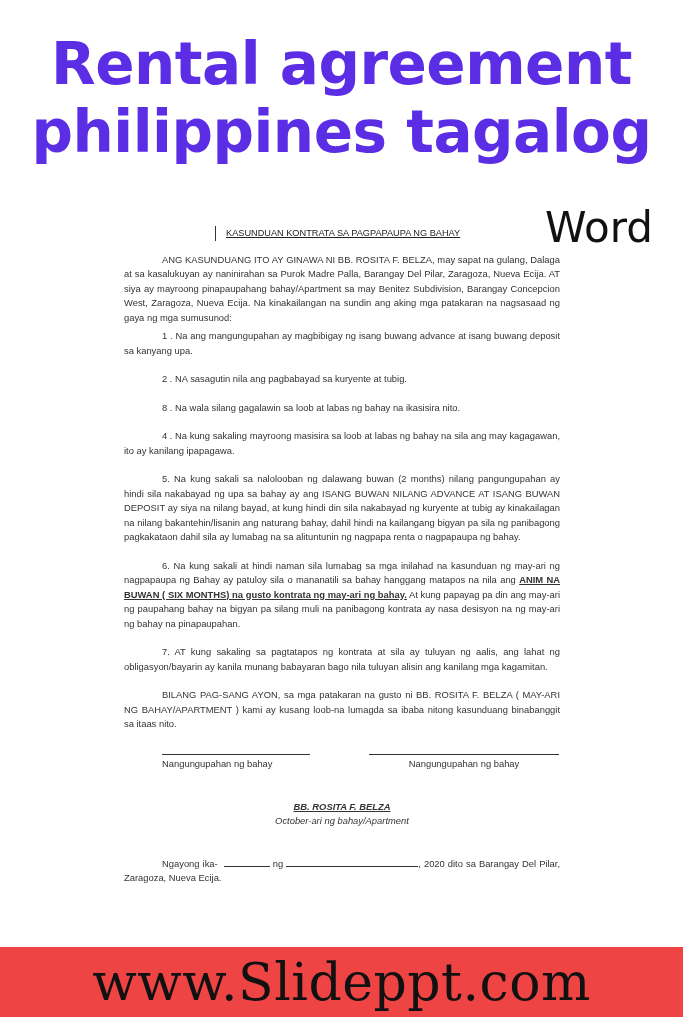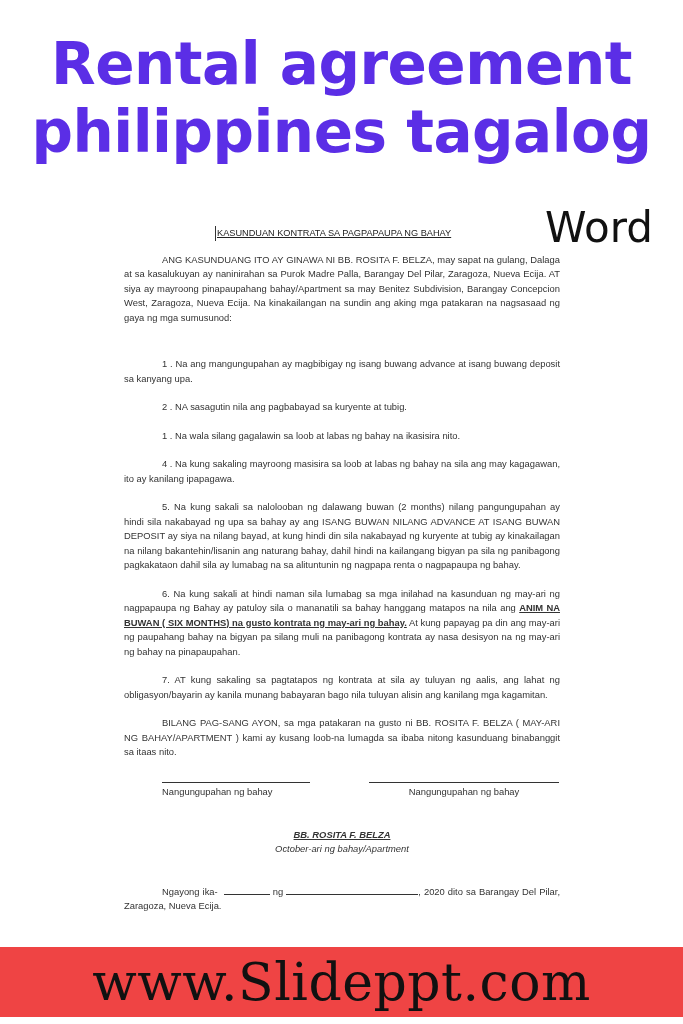--- a/index.html
+++ b/index.html
@@ -16,25 +16,25 @@
   .word-tag {
     position: absolute; right: 30px; top: 203px;
     font-family: "DejaVu Sans", sans-serif; font-weight: normal; font-size: 42px; color: #111;
   }
   .doc {
     position: absolute; left: 124px; top: 226px; width: 436px;
     font-size: 9.4px; line-height: 14.5px; color: #333;
   }
   .doc-title {
     text-align: center; font-size: 9.2px; text-decoration: underline; color: #222;
-    margin: 0 0 12px 50px; width: 300px; border-left: 1.5px solid #333; padding-left: 1px;
+    margin: 0 0 12px 50px; width: 300px; border-left: 1.5px solid #333; padding-left: 10px;
     text-align: left; margin-left: 91px;
   }
   .para { text-align: justify; text-indent: 38px; margin: 0 0 14px 0; }
-  .para.first { margin-bottom: 32px; }
+  .para.first { margin-bottom: 4px; }
   .u-bold { font-weight: bold; text-decoration: underline; }
   .sig-row { position: relative; height: 30px; margin-top: 22px; }
   .sig {
     position: absolute; top: 0; border-top: 1px solid #333; padding-top: 2px; font-size: 9.4px;
   }
   .sig.left { left: 38px; width: 148px; }
   .sig.right { left: 245px; width: 190px; text-align: center; }
   .owner { text-align: center; margin-top: 16px; font-style: italic; }
   .owner .name { font-weight: bold; text-decoration: underline; }
   .date-line { margin-top: 28px; text-align: justify; text-indent: 38px; }
@@ -57,21 +57,21 @@
 
 <div class="word-tag">Word</div>
 
 <div class="doc">
   <div class="doc-title">KASUNDUAN KONTRATA SA PAGPAPAUPA NG BAHAY</div>
 
   <p class="para first">ANG KASUNDUANG ITO AY GINAWA NI BB. ROSITA F. BELZA, may sapat na gulang, Dalaga at sa kasalukuyan ay naninirahan sa Purok Madre Palla, Barangay Del Pilar, Zaragoza, Nueva Ecija. AT siya ay mayroong pinapaupahang bahay/Apartment sa may Benitez Subdivision, Barangay Concepcion West, Zaragoza, Nueva Ecija. Na kinakailangan na sundin ang aking mga patakaran na nagsasaad ng gaya ng mga sumusunod:</p>
 
   <p class="para">1 . Na ang mangungupahan ay magbibigay ng isang buwang advance at isang buwang deposit sa kanyang upa.</p>
   <p class="para">2 . NA sasagutin nila ang pagbabayad sa kuryente at tubig.</p>
-  <p class="para">1 . Na wala silang gagalawin sa loob at labas ng bahay na ikasisira nito.</p>
+  <p class="para">8 . Na wala silang gagalawin sa loob at labas ng bahay na ikasisira nito.</p>
   <p class="para">4 . Na kung sakaling mayroong masisira sa loob at labas ng bahay na sila ang may kagagawan, ito ay kanilang ipapagawa.</p>
   <p class="para">5. Na kung sakali sa nalolooban ng dalawang buwan (2 months) nilang pangungupahan ay hindi sila nakabayad ng upa sa bahay ay ang ISANG BUWAN NILANG ADVANCE AT ISANG BUWAN DEPOSIT ay siya na nilang bayad, at kung hindi din sila nakabayad ng kuryente at tubig ay kinakailagan na nilang bakantehin/lisanin ang naturang bahay, dahil hindi na kailangang bigyan pa sila ng panibagong pagkakataon dahil sila ay lumabag na sa alituntunin ng nagpapa renta o nagpapaupa  ng bahay.</p>
 
   <p class="para"><span>6. Na kung sakali at hindi naman sila lumabag sa mga inilahad na kasunduan ng may-ari ng nagpapaupa  ng Bahay  ay patuloy sila o mananatili sa bahay hanggang matapos  na nila ang  </span><span class="u-bold">ANIM NA BUWAN ( SIX MONTHS) na gusto kontrata ng may-ari ng bahay.</span><span> At kung papayag pa din ang may-ari ng paupahang bahay na bigyan pa silang muli na panibagong kontrata ay nasa desisyon na ng may-ari ng bahay na pinapaupahan.</span></p>
 
   <p class="para">7. AT kung sakaling sa pagtatapos ng kontrata at sila ay tuluyan ng aalis, ang lahat ng obligasyon/bayarin ay kanila munang babayaran bago nila tuluyan alisin ang kanilang mga kagamitan.</p>
 
   <p class="para">BILANG PAG-SANG AYON, sa mga patakaran na gusto ni BB. ROSITA F. BELZA ( MAY-ARI NG BAHAY/APARTMENT ) kami ay kusang loob-na lumagda sa ibaba nitong kasunduang binabanggit sa itaas nito.</p>
 
   <div class="sig-row">

